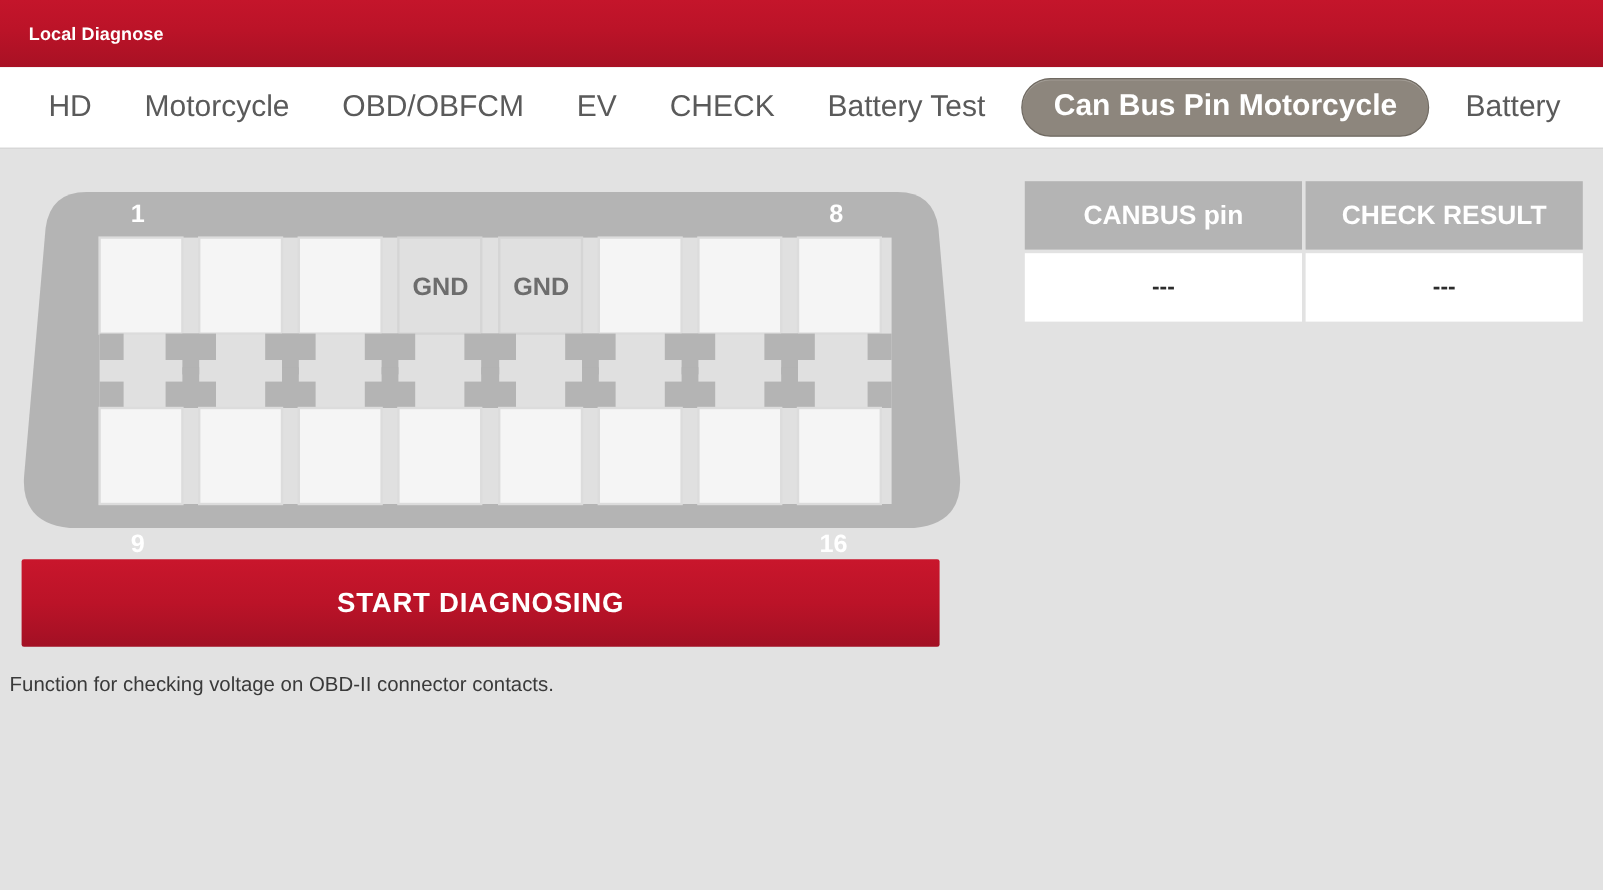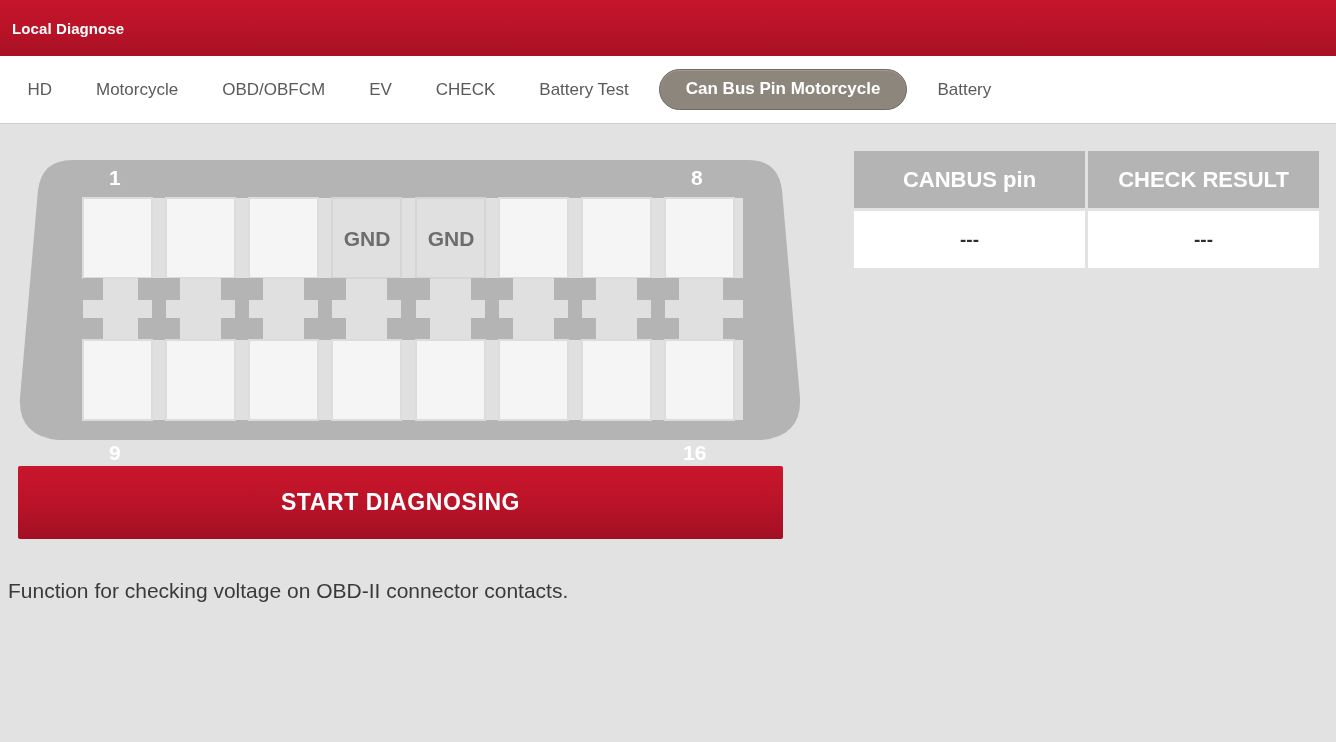--- a/index.html
+++ b/index.html
@@ -26,39 +26,39 @@
     width: 1336px;
     height: 56px;
     background: linear-gradient(to bottom, #c4152b 0%, #bb1328 45%, #a81124 100%);
     display: flex;
     align-items: center;
   }
   .titlebar-text {
     color: #ffffff;
     font-size: 15px;
     font-weight: bold;
-    padding-left: 12px;
+    padding-left: 24px;
     letter-spacing: 0.1px;
   }
 
   
   .tabbar {
     position: absolute;
     left: 0; top: 56px;
     width: 1336px;
     height: 68px;
     background: #ffffff;
     display: flex;
     align-items: center;
     border-bottom: 1px solid #cfcfcf;
     overflow: hidden;
   }
   .tab {
     color: #5a5a5a;
-    font-size: 17px;
+    font-size: 25px;
     font-weight: normal;
     white-space: nowrap;
     padding: 0 22px;
     line-height: 1;
     cursor: pointer;
   }
   .tab.first-clipped {
     padding-left: 0;
     margin-left: -44px;
   }
@@ -121,23 +121,23 @@
     font-size: 23px;
     font-weight: bold;
     letter-spacing: 0.6px;
     cursor: pointer;
   }
 
   
   .desc {
     position: absolute;
     left: 8px;
-    top: 454px;
+    top: 436px;
     color: #3a3a3a;
-    font-size: 21px;
+    font-size: 17px;
     white-space: nowrap;
   }
 
   
   .result-table {
     position: absolute;
     left: 851px;
     top: 23px;
     width: 471px;
     border-collapse: separate;

